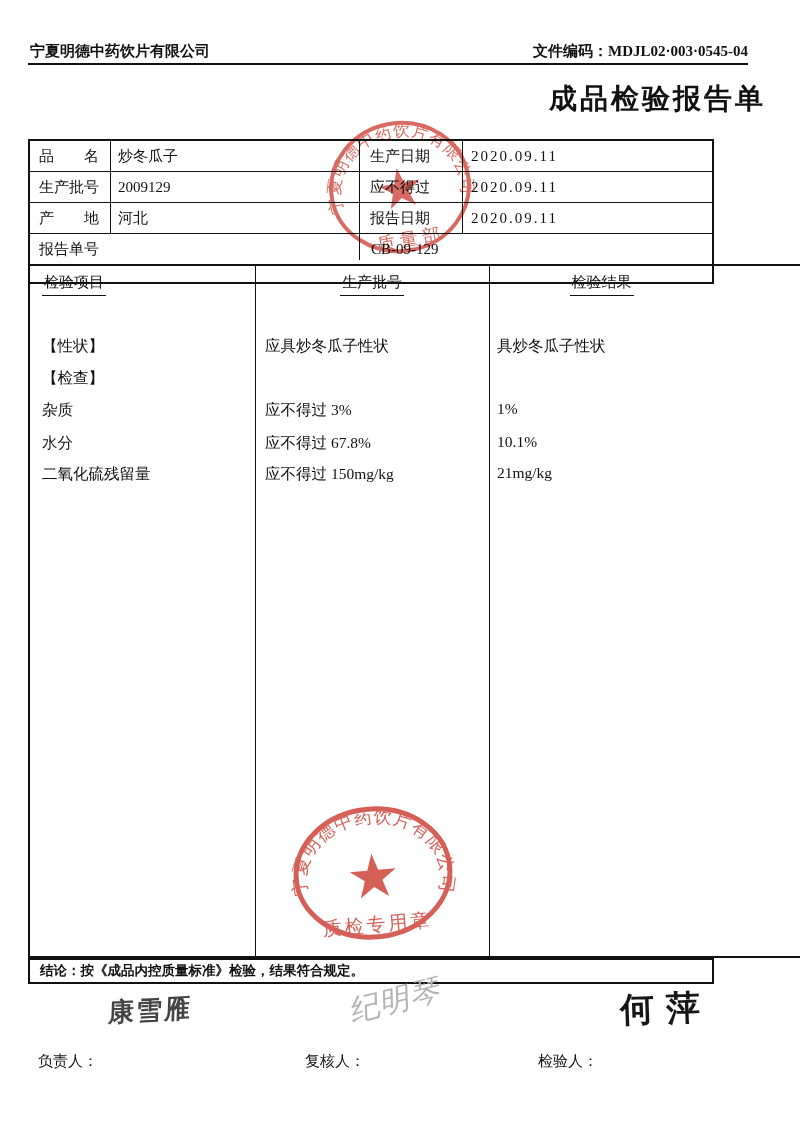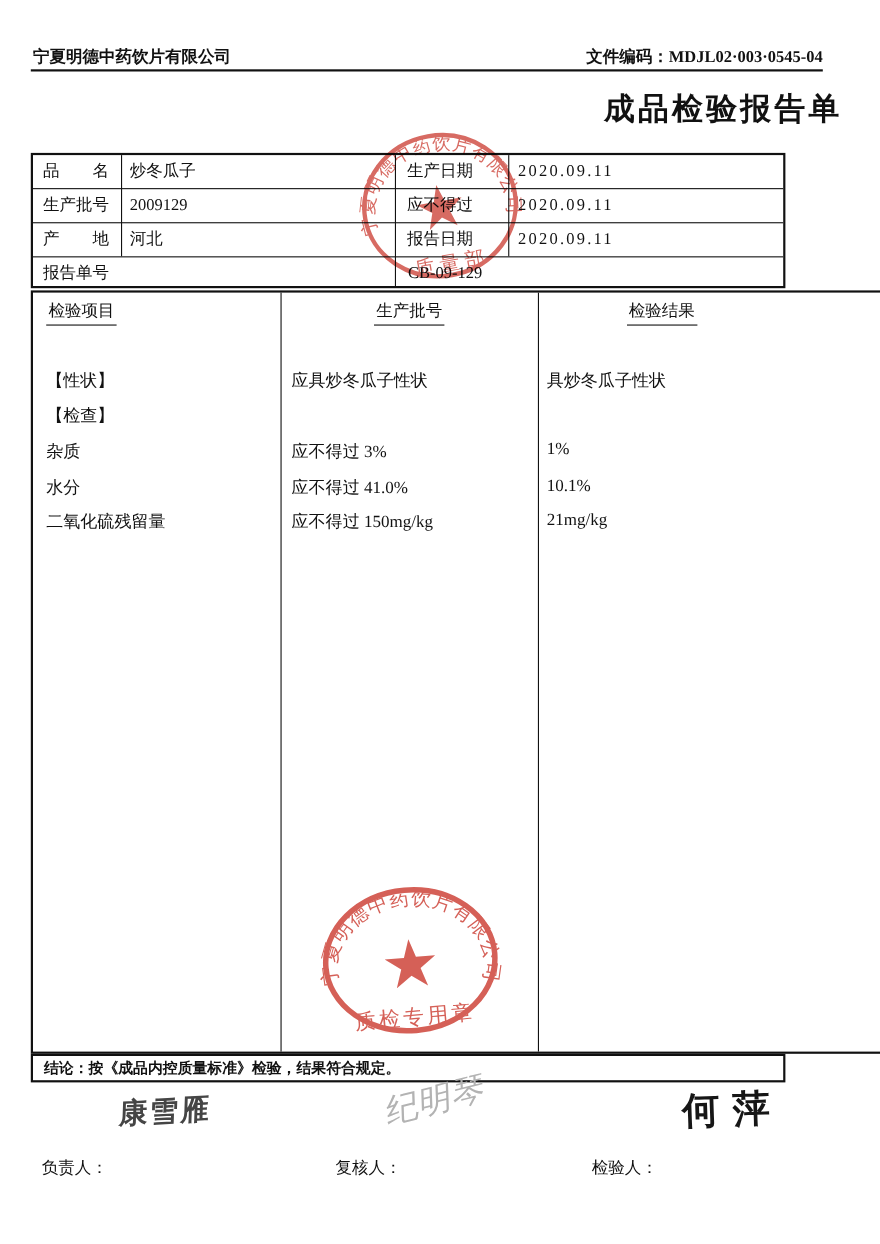--- a/index.html
+++ b/index.html
@@ -12,21 +12,21 @@
   .abs { position:absolute; }
 
   
   .hdr-company { left:30px; top:42px; font-size:15px; font-weight:bold; }
   .hdr-code    { right:52px; top:42px; font-size:15px; font-weight:bold; }
   .hdr-rule    { left:28px; top:63px; width:720px; border-top:2px solid #111; }
   .doc-title   { left:0; top:80px; width:766px; text-align:right;
                  font-size:28px; font-weight:bold; letter-spacing:3px; }
 
   
-  .info-table { left:28px; top:139px; width:686px; height:123px; border:2px solid #111; box-sizing:border-box; }
+  .info-table { left:28px; top:139px; width:686px; height:145px; border:2px solid #111; box-sizing:border-box; }
   .hline { position:absolute; left:0; width:100%; border-top:1px solid #111; }
   .vline { position:absolute; top:0; border-left:1px solid #111; }
   .cell  { position:absolute; font-size:15px; white-space:nowrap; }
   .rowline { height:30px; line-height:30px; }
   .datecell { letter-spacing:2px; }
 
   
   .result-table { left:28px; top:264px; width:788px; height:694px; border:2px solid #111; box-sizing:border-box; }
   .rt-head { position:absolute; top:7px; font-size:15px; }
   .rt-head span { display:inline-block; border-bottom:1px solid #111; padding:0 2px 3px 2px; }
@@ -102,21 +102,21 @@
     <div class="rt-line" style="left:235px;top:70px">应具炒冬瓜子性状</div>
     <div class="rt-line" style="left:467px;top:70px">具炒冬瓜子性状</div>
 
     <div class="rt-line" style="left:12px;top:102px">【检查】</div>
 
     <div class="rt-line" style="left:12px;top:134px">杂质</div>
     <div class="rt-line" style="left:235px;top:134px">应不得过 3%</div>
     <div class="rt-line" style="left:467px;top:134px">1%</div>
 
     <div class="rt-line" style="left:12px;top:167px">水分</div>
-    <div class="rt-line" style="left:235px;top:167px">应不得过 41.0%</div>
+    <div class="rt-line" style="left:235px;top:167px">应不得过 67.8%</div>
     <div class="rt-line" style="left:467px;top:167px">10.1%</div>
 
     <div class="rt-line" style="left:12px;top:198px">二氧化硫残留量</div>
     <div class="rt-line" style="left:235px;top:198px">应不得过 150mg/kg</div>
     <div class="rt-line" style="left:467px;top:198px">21mg/kg</div>
   </div>
 
   <div class="abs conclusion-row">
     <div class="conclusion-text">结论：按《成品内控质量标准》检验，结果符合规定。</div>
   </div>

